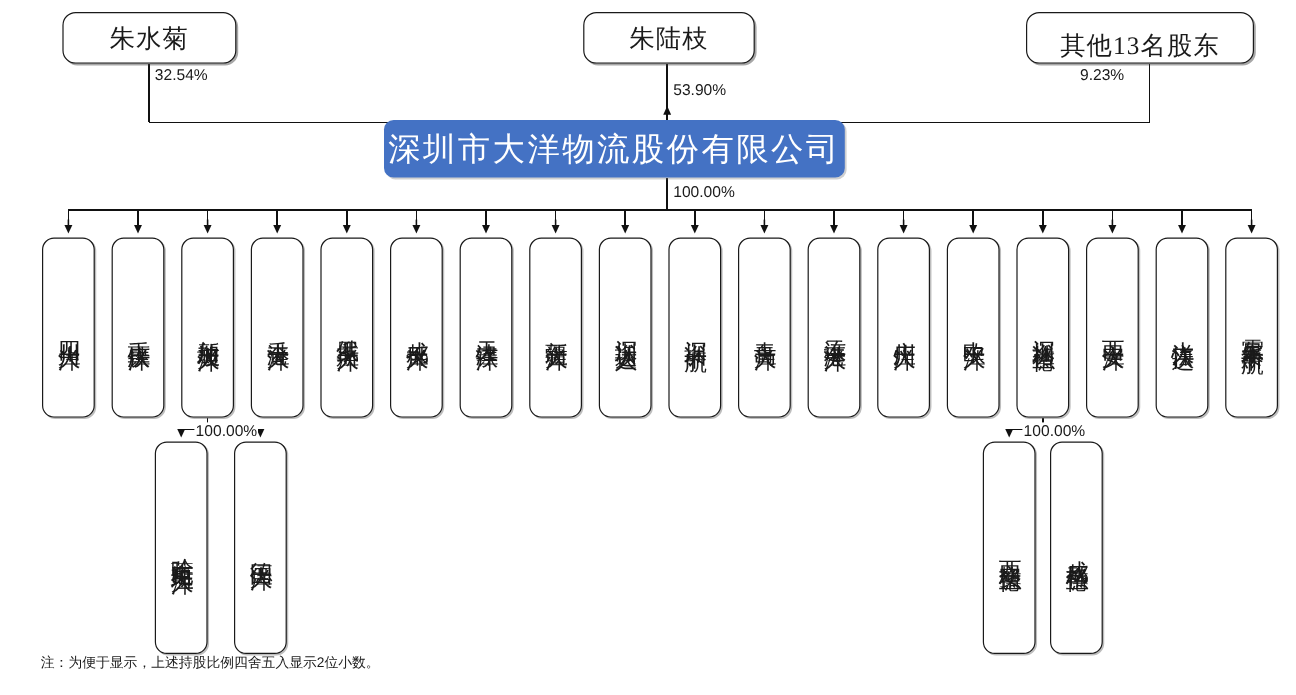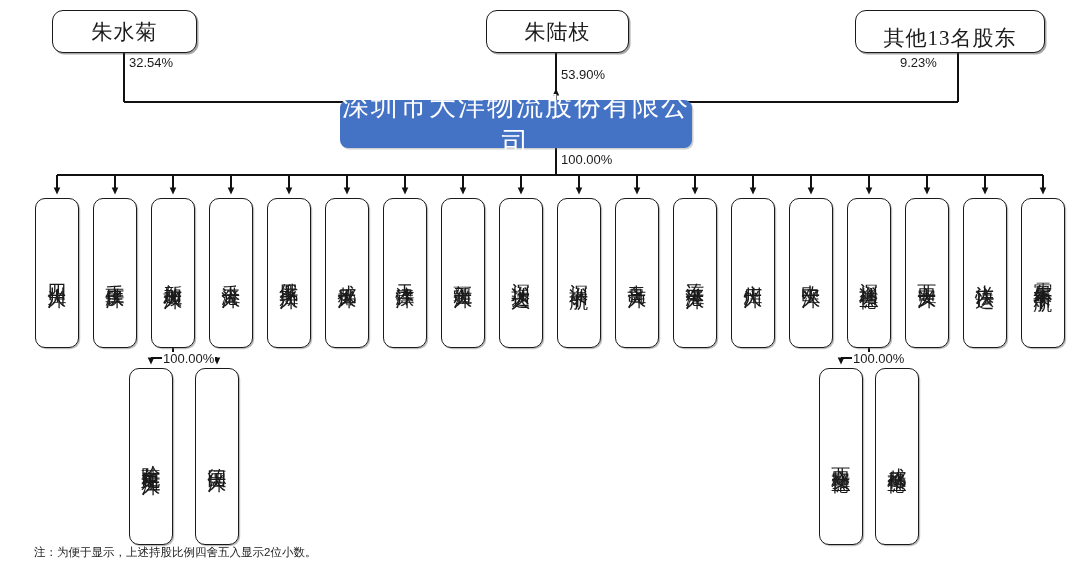--- a/index.html
+++ b/index.html
@@ -193,21 +193,21 @@
     <span>朱陆枝</span>
   </div>
   <div class="node shareholder" style="left:855px; top:10px; width:190px; height:43px;align-items:flex-end;">
     <span>其他13名股东</span>
   </div>
 
   <div class="edge-label" style="left:128px; top:56px;">32.54%</div>
   <div class="edge-label" style="left:560px; top:56px;margin-top:12px;">53.90%</div>
   <div class="edge-label" style="left:899px; top:56px;">9.23%</div>
 
-  <div class="node company" style="left:340px; top:100px; width:352px; height:48px;">
+  <div class="node company" style="left:320px; top:100px; width:384px; height:48px;">
     <span>深圳市大洋物流股份有限公司</span>
   </div>
   <div class="edge-label" style="left:560px; top:153px;">100.00%</div>
 
   <div class="node vertical" style="left:35px; top:198px; width:44px; height:150px;">
     <span>四川大洋</span>
   </div>
   <div class="node vertical" style="left:93px; top:198px; width:44px; height:150px;">
     <span>重庆铁洋</span>
   </div>

